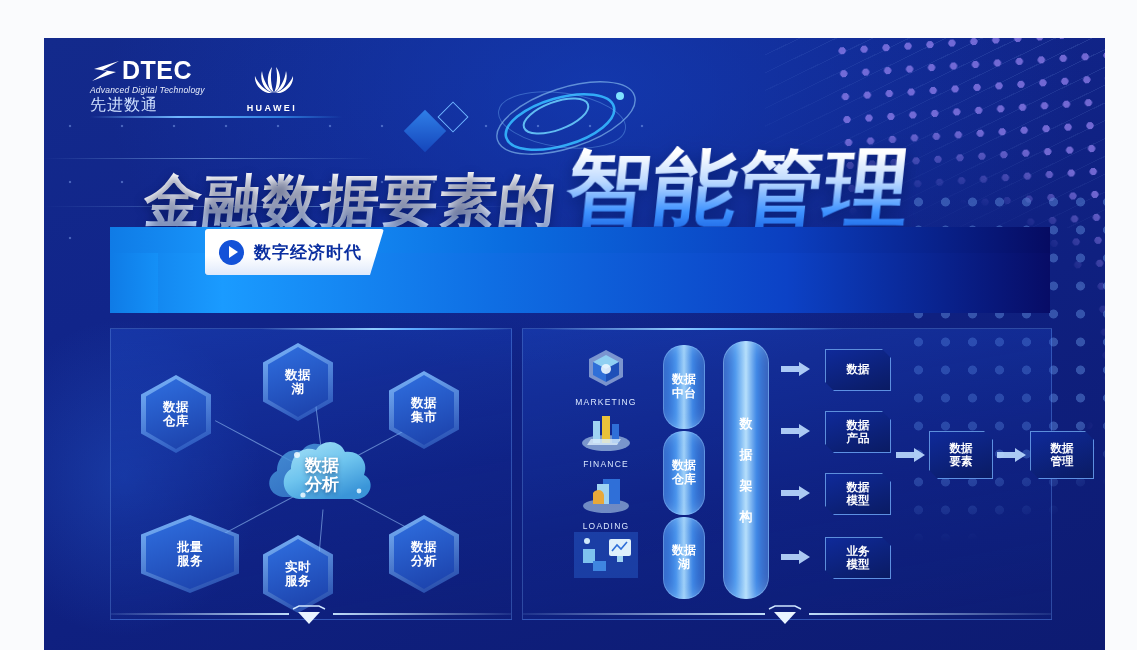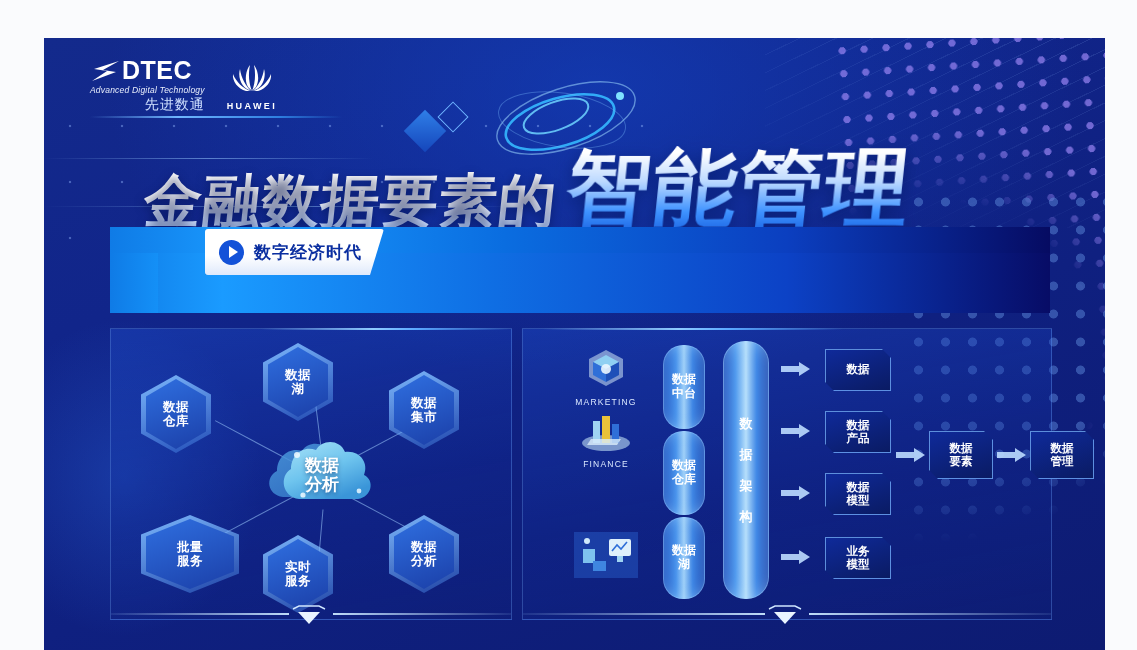--- a/index.html
+++ b/index.html
@@ -31,28 +31,28 @@
     background-size:27px 28px;opacity:.8;}
   .bg-tech{position:absolute;right:0;top:0;width:340px;height:190px;opacity:.5;
     background:
       repeating-linear-gradient(-26deg, rgba(150,190,255,.28) 0 1px, transparent 1px 16px);
     -webkit-mask-image:linear-gradient(200deg,#000 0%,rgba(0,0,0,.2) 70%,transparent 100%);
             mask-image:linear-gradient(200deg,#000 0%,rgba(0,0,0,.2) 70%,transparent 100%);}
   .bg-left-glow{position:absolute;left:-60px;top:280px;width:280px;height:320px;
     background:radial-gradient(ellipse at center, rgba(40,100,220,.35), rgba(0,0,0,0) 70%);}
 
   
-  .logos{position:absolute;left:46px;top:20px;display:flex;align-items:flex-end;gap:22px;}
+  .logos{position:absolute;left:46px;top:20px;display:flex;align-items:flex-end;gap:42px;}
   .dtec{position:relative;color:#fff;line-height:1;}
   .dtec .wordmark{display:flex;align-items:center;gap:2px;}
   .dtec .mark{width:30px;height:22px;}
   .dtec .word{font-size:25px;font-weight:bold;letter-spacing:.5px;font-family:"Liberation Sans",sans-serif;}
   .dtec .tag{font-size:8.5px;font-style:italic;letter-spacing:.2px;margin-top:3px;text-align:center;color:#e8eefc;}
-  .dtec .cn{font-size:14px;color:#cfe0ff;text-align:right;margin-top:2px;letter-spacing:1px;}
-  .hw{color:#fff;text-align:center;}
+  .dtec .cn{font-size:16px;color:#cfe0ff;text-align:left;margin-top:2px;letter-spacing:1px;}
+  .hw{color:#fff;text-align:right;}
   .hw .fan{width:46px;height:28px;margin:0 auto;}
   .hw .hwname{font-size:9px;letter-spacing:2.4px;margin-top:5px;font-weight:bold;}
   .logo-underline{position:absolute;left:46px;top:78px;width:252px;height:2px;
     background:linear-gradient(90deg,rgba(120,190,255,0),#6fb6ff 35%,#2e7fe0 75%,rgba(40,110,220,0));}
 
   .stock{position:absolute;right:12px;top:22px;color:#fff;font-size:19px;font-weight:bold;letter-spacing:1.6px;
     text-shadow:0 1px 4px rgba(0,0,0,.4);font-family:"DejaVu Sans",sans-serif;}
 
   
   .orbit{position:absolute;left:430px;top:28px;width:180px;height:108px;}
@@ -333,20 +333,31 @@
         <svg viewBox="0 0 58 44" width="58" height="44">
           <path d="M29 3 L46 12 L46 30 L29 39 L12 30 L12 12 Z" fill="#cfe8f7" opacity=".55"></path>
           <path d="M29 8 L42 15 L29 22 L16 15 Z" fill="#8fd0f2"></path>
           <path d="M16 15 L29 22 L29 35 L16 28 Z" fill="#2f6fd8"></path>
           <path d="M42 15 L29 22 L29 35 L42 28 Z" fill="#1e50b8"></path>
           <circle cx="29" cy="22" r="5" fill="#eaf6ff" opacity=".9"></circle>
         </svg>
       </span>
       <div class="lbl">MARKETING</div>
     </div>
+    <div class="ricon" style="left:52px;top:142px;">
+      <span class="glyph">
+        <svg viewBox="0 0 58 44" width="58" height="44">
+          <ellipse cx="29" cy="35" rx="23" ry="7" fill="#bfe0f5" opacity=".55"></ellipse>
+          <rect x="26" y="8" width="17" height="25" fill="#2f6fd8"></rect>
+          <rect x="20" y="13" width="12" height="20" fill="#9fd3f2"></rect>
+          <path d="M16 22 C20 17 26 19 27 24 L27 33 L16 33 Z" fill="#e8a83a"></path>
+        </svg>
+      </span>
+      <div class="lbl">LOADING</div>
+    </div>
     <div class="ricon" style="left:50px;top:202px;width:66px;">
       <span class="glyph">
         <svg viewBox="0 0 66 48" width="66" height="48">
           <rect x="1" y="1" width="64" height="46" fill="#2a62cf" opacity=".45"></rect>
           <rect x="36" y="8" width="22" height="17" rx="2" fill="#dff0fb"></rect>
           <path d="M39 20 L44 14 L48 18 L54 11" fill="none" stroke="#2f6fd8" stroke-width="1.6"></path>
           <rect x="44" y="25" width="6" height="6" fill="#9fd3f2"></rect>
           <path d="M10 18 h12 v14 h-12 Z" fill="#7ec2ee"></path>
           <path d="M20 30 h13 v10 h-13 Z" fill="#3f86e0"></path>
           <circle cx="14" cy="10" r="3" fill="#cfe9fb"></circle>

